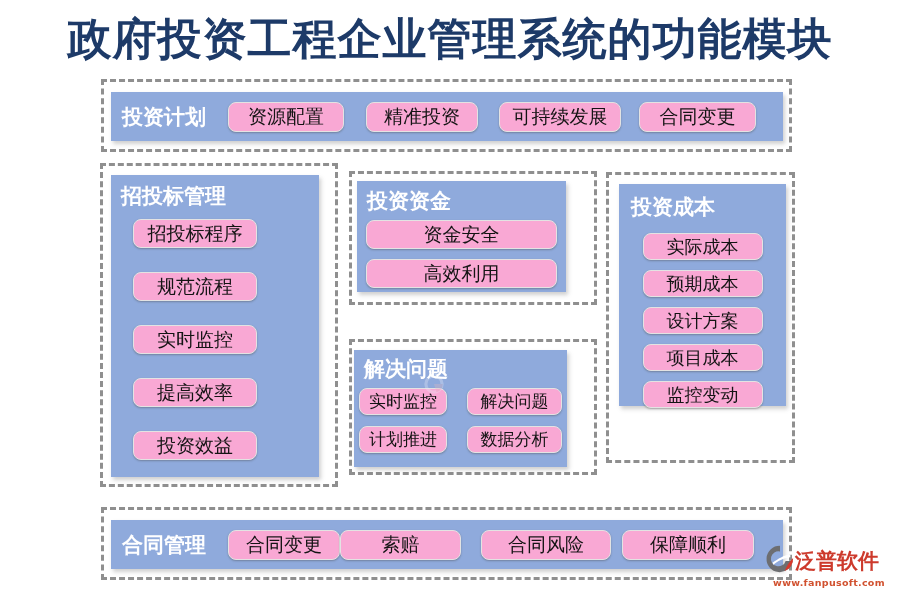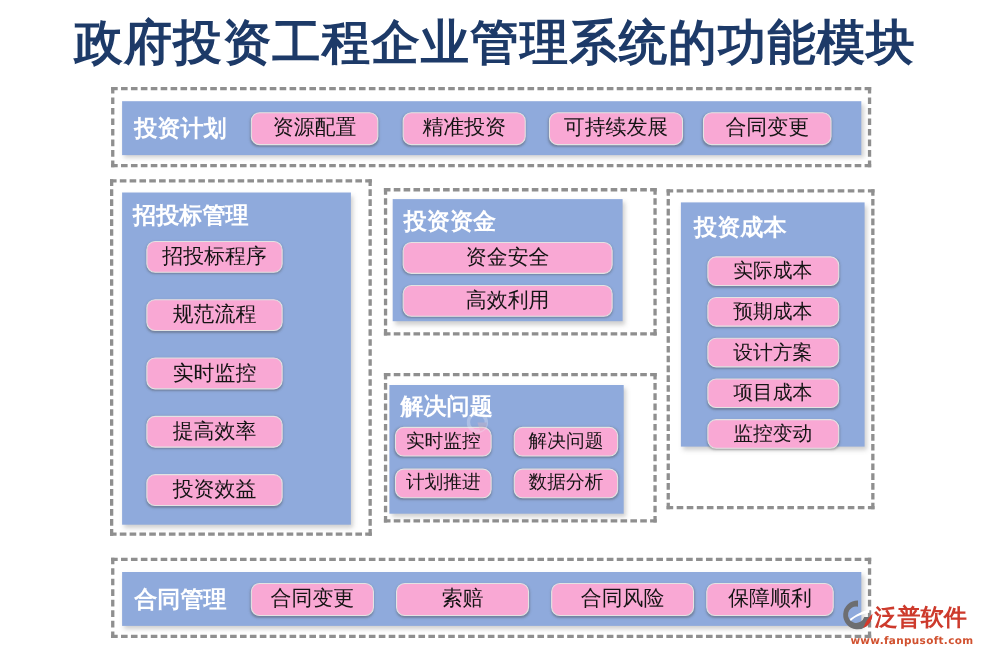--- a/index.html
+++ b/index.html
@@ -62,23 +62,23 @@
   #dash-cost{left:606px;top:172px;width:189px;height:291px;}
   #panel-cost{left:619px;top:184px;width:167px;height:222px;padding-top:12px;}
   #panel-cost .panel-h{margin-left:12px;}
   #cost-pills{margin-top:15px;display:flex;flex-direction:column;gap:10px;align-items:center;}
   #cost-pills .pill{width:120px;height:27px;font-size:18px;}
   
   #dash-contract{left:101px;top:507px;width:691px;height:73px;}
   #band-contract{left:111px;top:520px;width:672px;height:49px;display:flex;align-items:center;}
   #band-contract > .pill{height:30px;}
   #band-contract > .pill:nth-child(2){width:112px;margin-left:10px;}
-  #band-contract > .pill:nth-child(3){width:121px;margin-left:20px;}
+  #band-contract > .pill:nth-child(3){width:121px;}
   #band-contract > .pill:nth-child(4){width:130px;margin-left:20px;}
-  #band-contract > .pill:nth-child(5){width:116px;margin-left:11px;}
+  #band-contract > .pill:nth-child(5){width:132px;margin-left:11px;}
   
   #watermark{position:absolute;left:765px;top:544px;width:128px;z-index:5;}
   #watermark .wm-row{display:flex;align-items:center;}
   #watermark .wm-brand{font-size:21px;font-weight:bold;color:#cd3a2c;white-space:nowrap;}
   #watermark .wm-url{font-size:9.5px;color:#d1512f;text-align:center;letter-spacing:.3px;margin-top:-1px;font-weight:bold;}
 </style>
 </head>
 <body>
 
 <div id="page-title">政府投资工程企业管理系统的功能模块</div>

